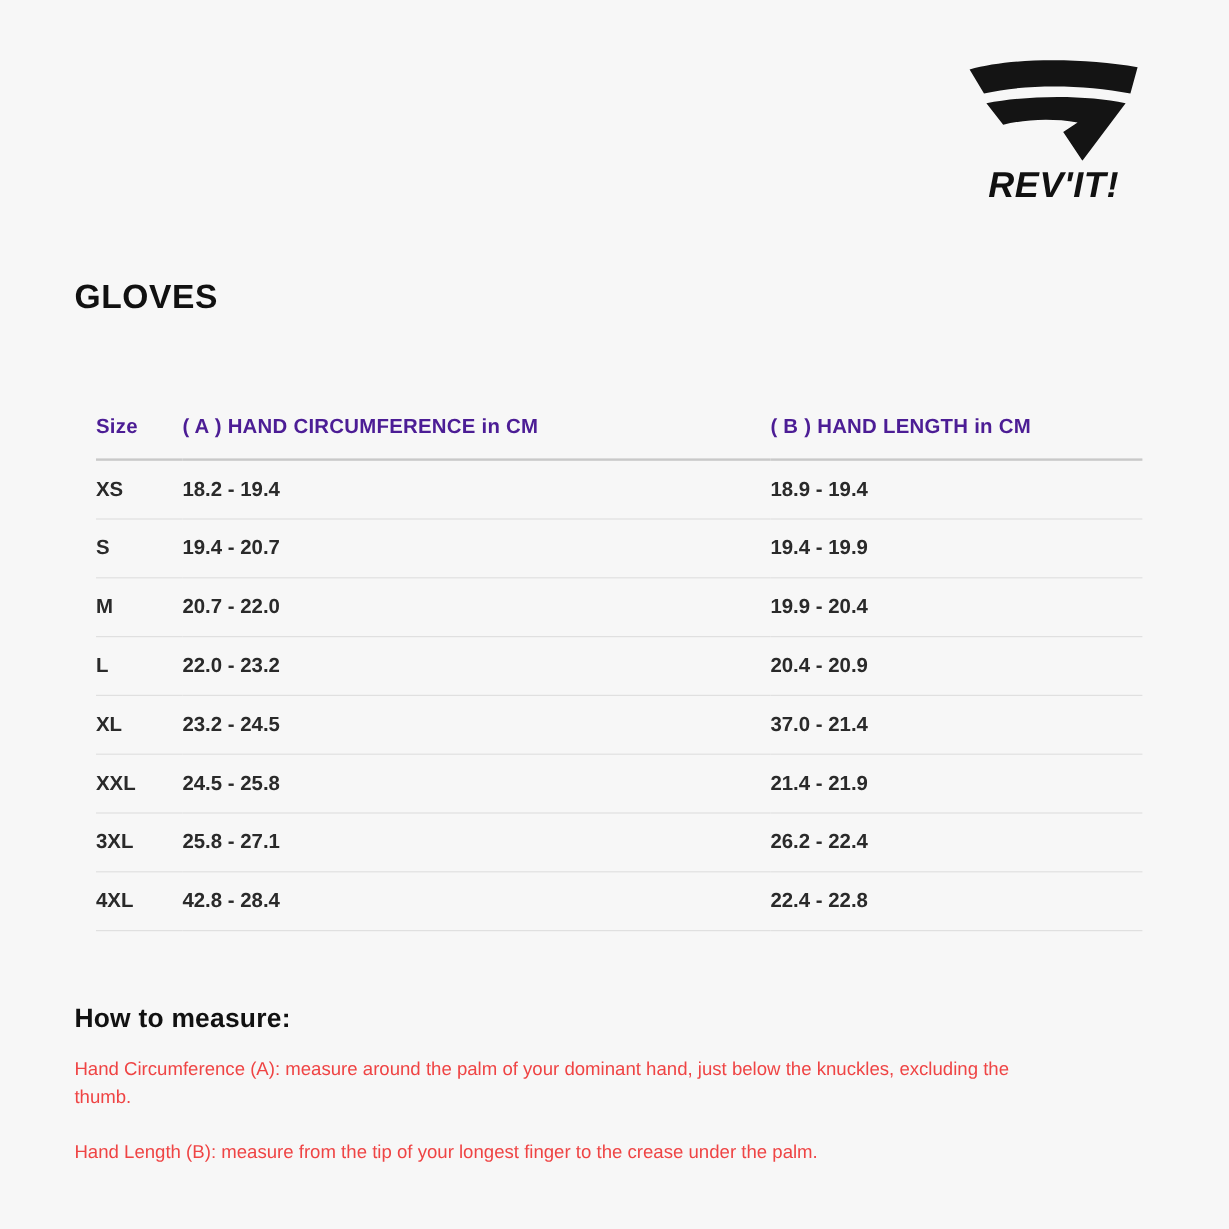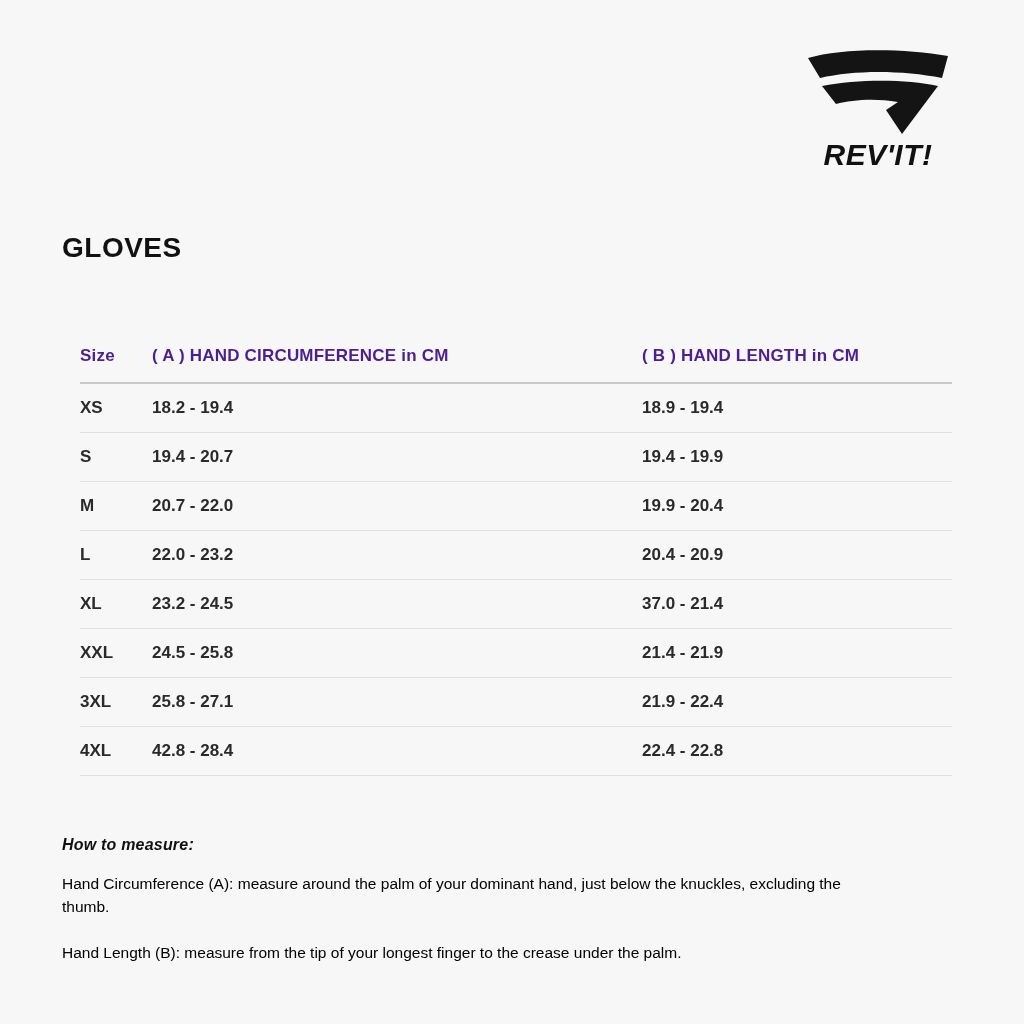--- a/index.html
+++ b/index.html
@@ -89,31 +89,30 @@
   .col-b { width: 310px; }
 
   
   .howto {
     position: absolute;
     left: 62px;
     top: 836px;
     width: 830px;
   }
   .howto-title {
-    font-size: 16px;
+    font-size: 22px;
     font-weight: bold;
     color: #111;
     margin-bottom: 18px;
     letter-spacing: 0.2px;
-    font-style: italic;
   }
   .howto-p {
     font-size: 15.5px;
     line-height: 1.5;
-    color: #000000;
+    color: #ef4444;
     margin: 0 0 22px 0;
   }
 </style>
 </head>
 <body>
 
 <div class="page">
 
   <div class="logo-block">
     <svg class="logo-mark" viewBox="0 0 152 86">
@@ -160,21 +159,21 @@
         <td>37.0 - 21.4</td>
       </tr>
       <tr>
         <td>XXL</td>
         <td>24.5 - 25.8</td>
         <td>21.4 - 21.9</td>
       </tr>
       <tr>
         <td>3XL</td>
         <td>25.8 - 27.1</td>
-        <td>21.9 - 22.4</td>
+        <td>26.2 - 22.4</td>
       </tr>
       <tr>
         <td>4XL</td>
         <td>42.8 - 28.4</td>
         <td>22.4 - 22.8</td>
       </tr>
     </tbody>
   </table>
 
   <div class="howto">

